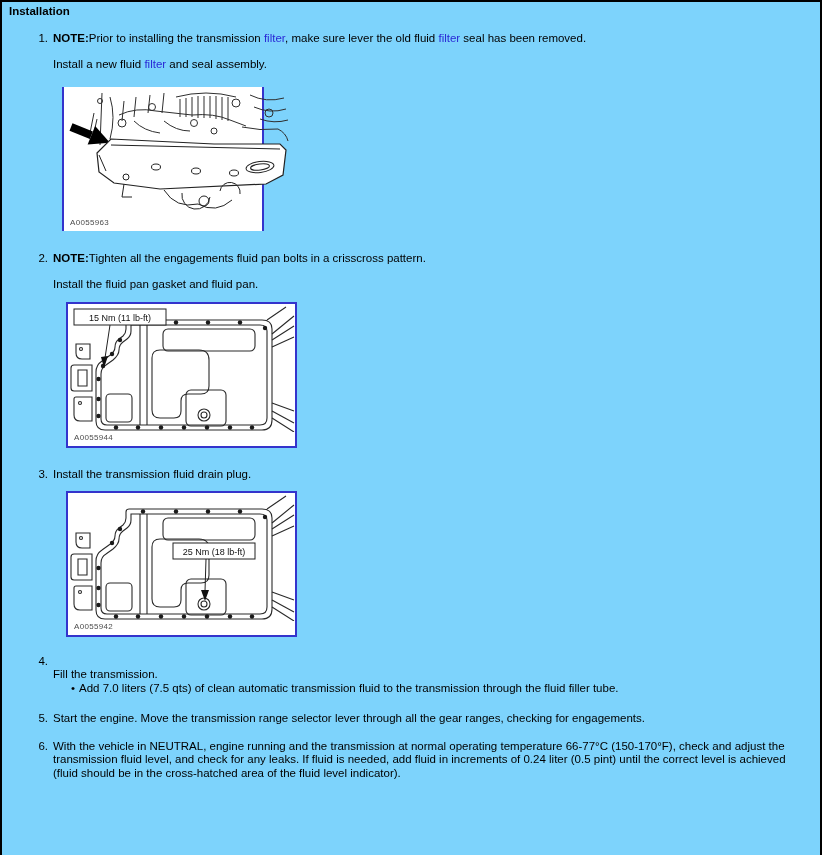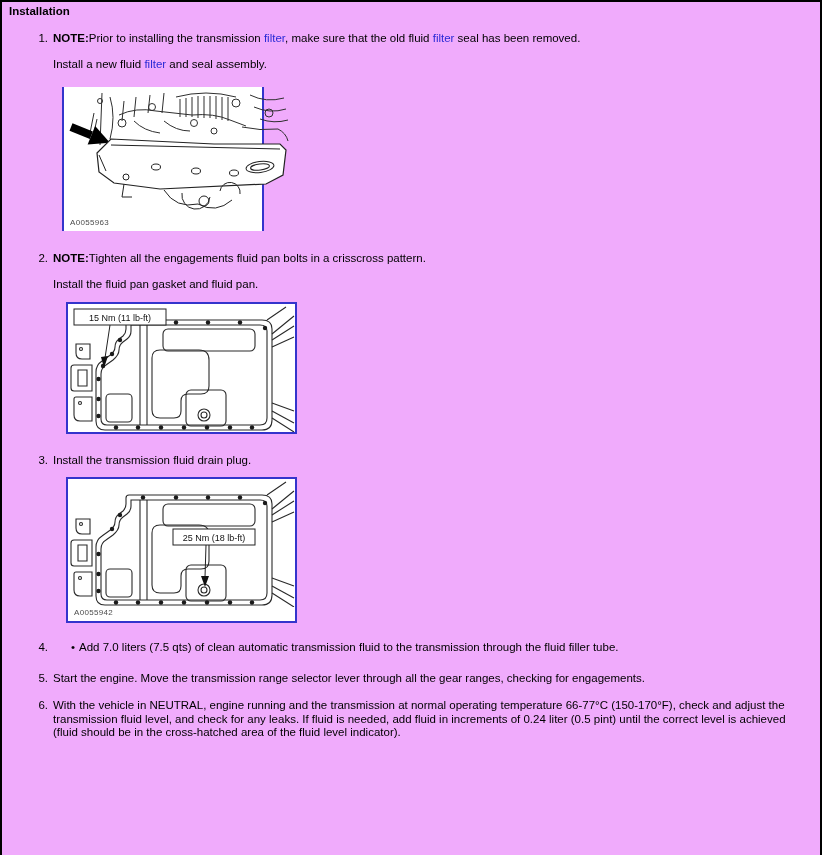--- a/index.html
+++ b/index.html
@@ -9,21 +9,21 @@
     font-size:11.5px; line-height:13.5px; color:#000;
     overflow:hidden;
   }
   .page-frame {
     box-sizing:border-box;
     margin-right:11px;
     min-height:855px;
     border:2px solid #000;
     border-bottom:none;
     padding:3px 10px 20px 7px;
-    background:#f0abfc;
+    background:#7dd3fc;
   }
   .doc-title { font-weight:bold; font-size:11.5px; }
   .step { display:flex; }
   .step .num { flex:0 0 39px; text-align:right; padding-right:5px; }
   .step .body { flex:1 1 auto; max-width:757px; }
   p { margin:0; }
   .gap { margin-top:13px; }
   b { font-weight:bold; }
   .lnk { color:var(--link, #2a2ad6); text-decoration:none; cursor:pointer; }
   .bold-notice { font-weight:bold; }
@@ -48,21 +48,21 @@
 </head>
 <body>
 
 <div class="page-frame">
 
   <div class="doc-title">Installation</div>
 
   <div class="step mt13">
     <span class="num">1.</span>
     <div class="body">
-      <p><b>NOTE:</b><span>Prior to installing the transmission </span><a class="lnk">filter</a><span>, make sure that the old fluid </span><a class="lnk">filter</a><span> seal has been removed.</span></p>
+      <p><b>NOTE:</b><span>Prior to installing the transmission </span><a class="lnk">filter</a><span>, make sure lever the old fluid </span><a class="lnk">filter</a><span> seal has been removed.</span></p>
       <p class="gap"><span>Install a new fluid </span><a class="lnk">filter</a><span> and seal assembly.</span></p>
 
       <div class="fig-wrap1">
         <svg width="227" height="130" viewBox="0 0 227 130">
           <g stroke="#2f2f2f" stroke-width="1" fill="none">
             <path d="M38,6 L36,58"></path>
             <path d="M46,10 Q52,30 46,52"></path>
             <path d="M30,26 L26,46 M33,32 L29,50"></path>
             <circle cx="36" cy="14" r="2.5"></circle>
             <path d="M55,28 Q72,20 92,24 L128,28 Q150,26 166,33 L182,39"></path>
@@ -152,20 +152,21 @@
               <circle cx="52" cy="36" r="2.2"></circle>
               <circle cx="35" cy="62" r="2.2"></circle>
           </g>
           <g>
             <rect x="6" y="5" width="92" height="16" fill="#fff" stroke="#222"></rect>
             <text x="52" y="17" font-size="9" text-anchor="middle" fill="#111" font-family="Liberation Sans, sans-serif">15 Nm (11 lb-ft)</text>
             <path d="M42,21 L37,54" stroke="#222" fill="none"></path>
             <polygon points="33,53 40,52 36,64" fill="#111"></polygon>
           </g>
         </svg>
+        <div class="fig-label">A0055944</div>
       </div>
     </div>
   </div>
 
   <div class="step mt20">
     <span class="num">3.</span>
     <div class="body">
       <p>Install the transmission fluid drain plug.</p>
 
       <div class="fig-wrap">
@@ -215,20 +216,21 @@
           </g>
         </svg>
         <div class="fig-label">A0055942</div>
       </div>
     </div>
   </div>
 
   <div class="step mt18">
     <span class="num">4.</span>
     <div class="body">
+      <p class="gap">Fill the transmission.</p>
       <div class="bullet-row">
         <span class="bullet">•</span>
         <span>Add 7.0 liters (7.5 qts) of clean automatic transmission fluid to the transmission through the fluid filler tube.</span>
       </div>
     </div>
   </div>
 
   <div class="step mt17">
     <span class="num">5.</span>
     <div class="body">

